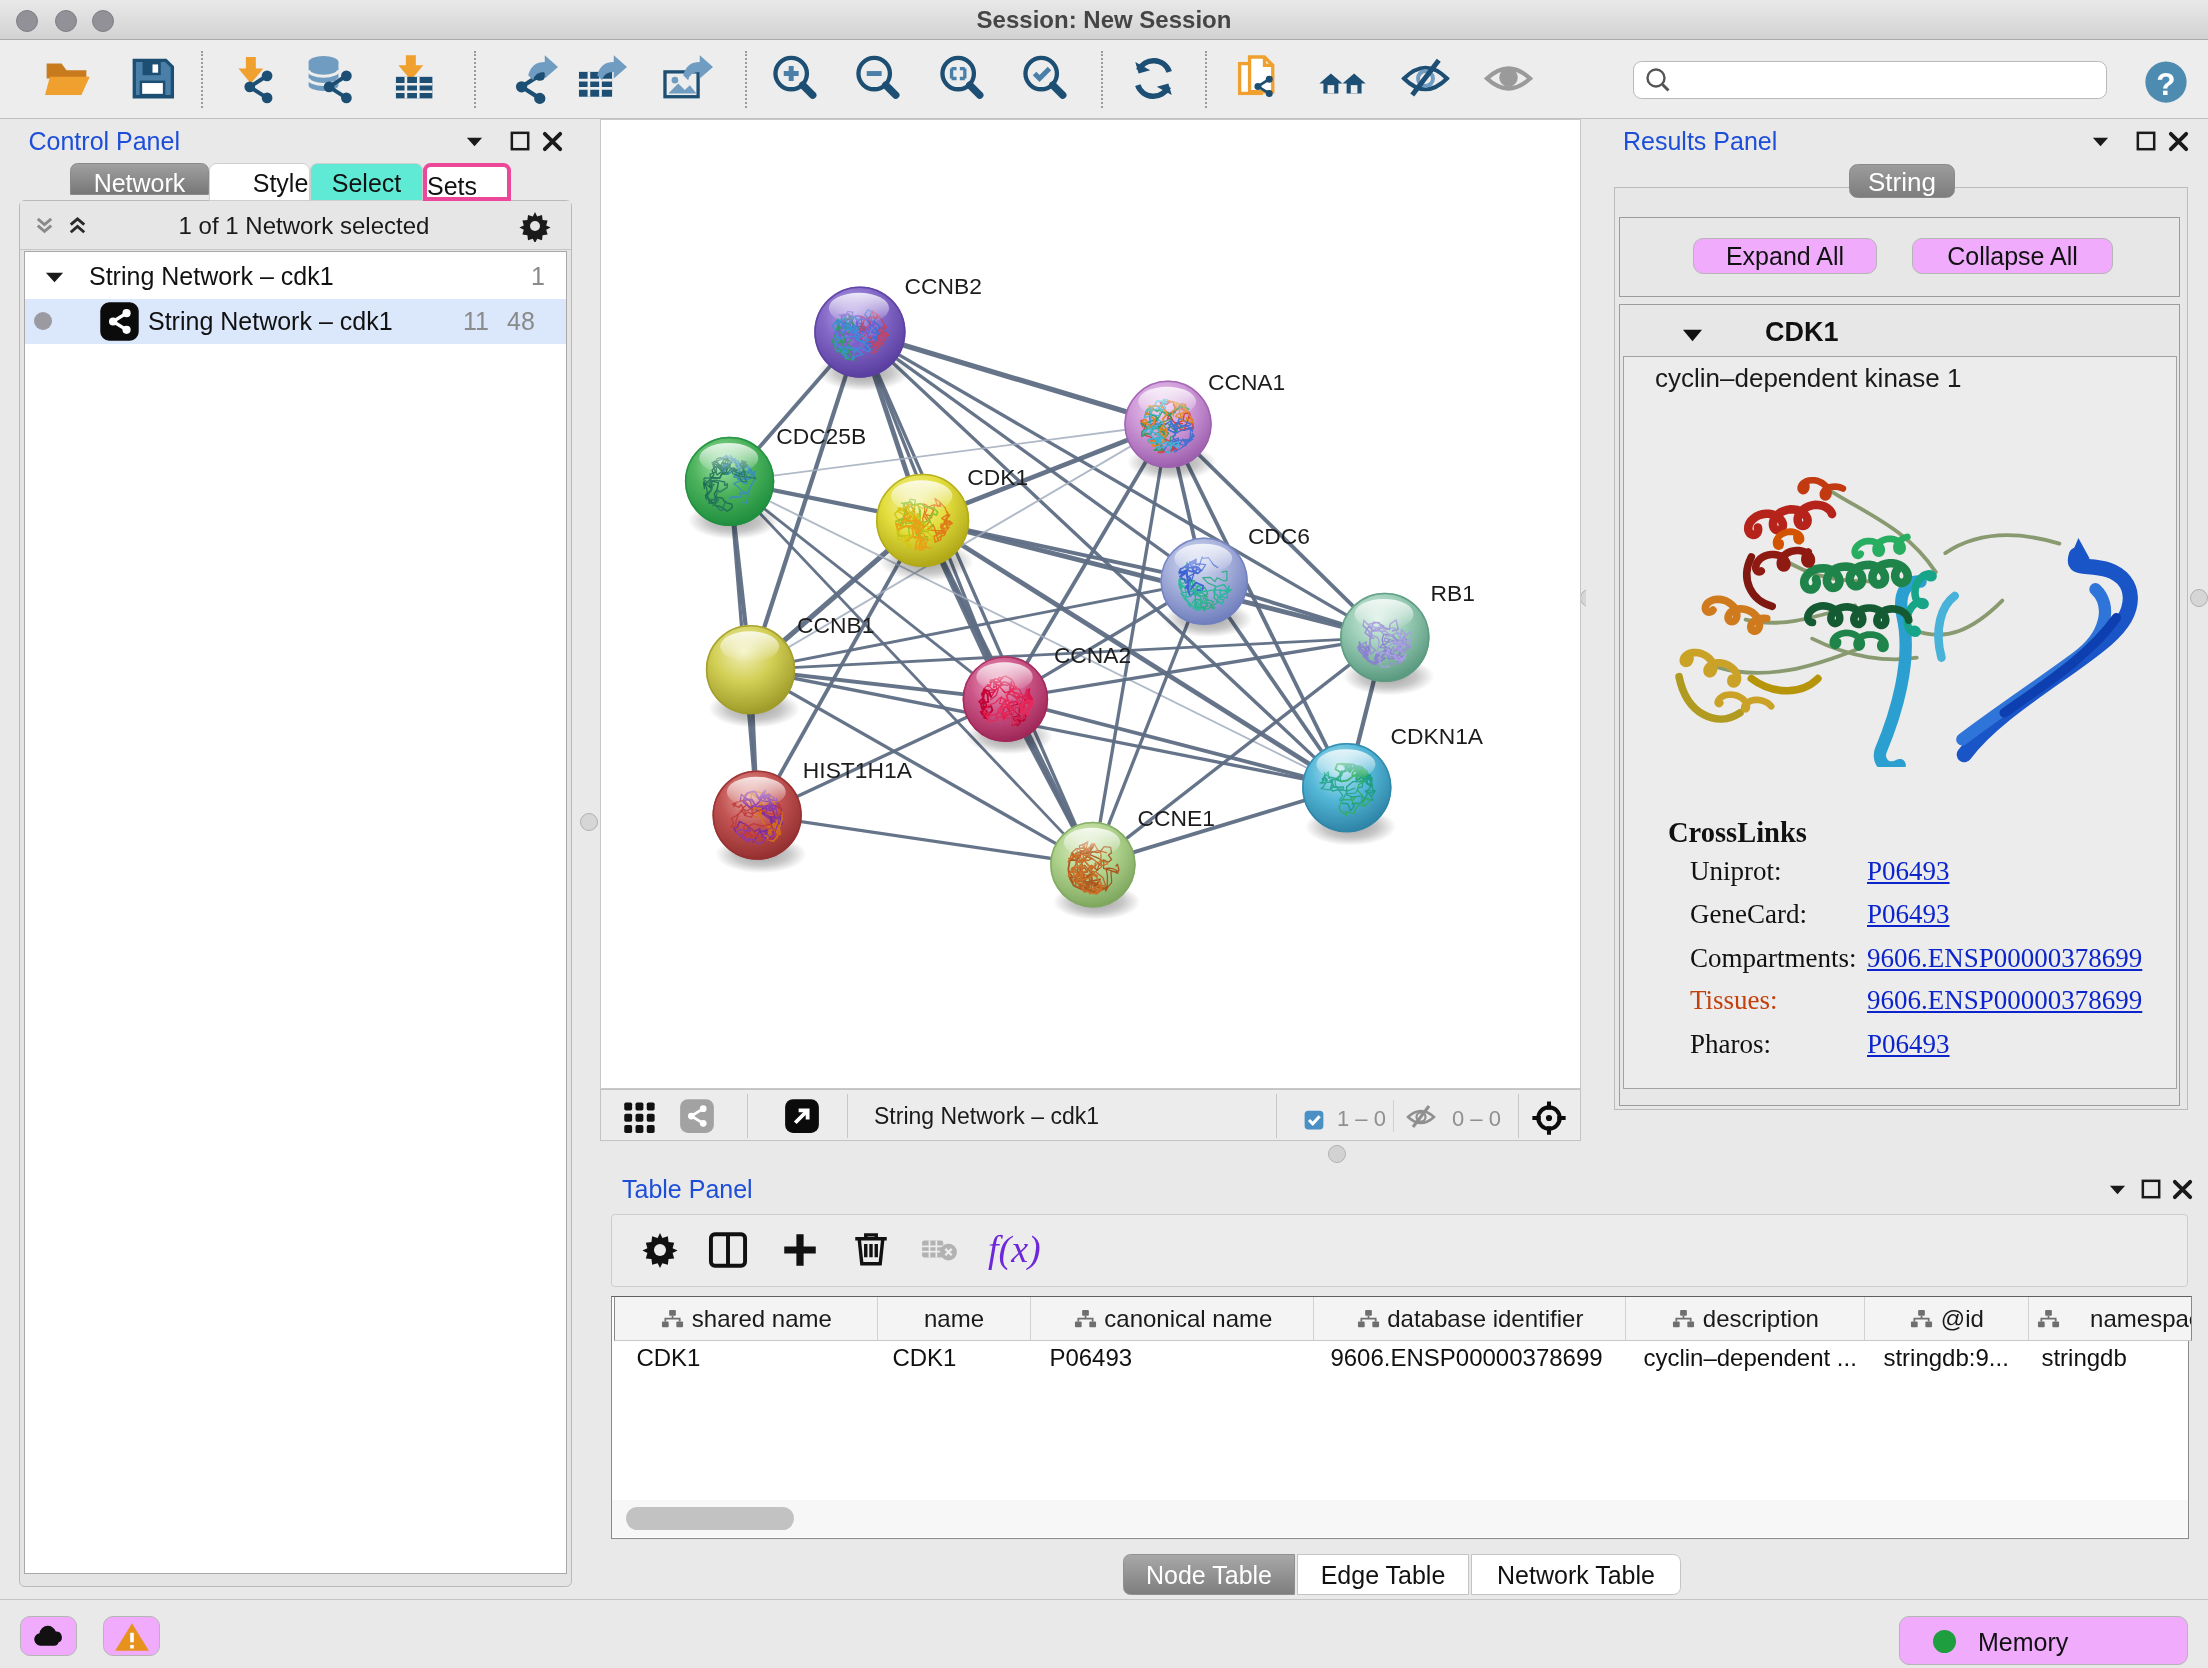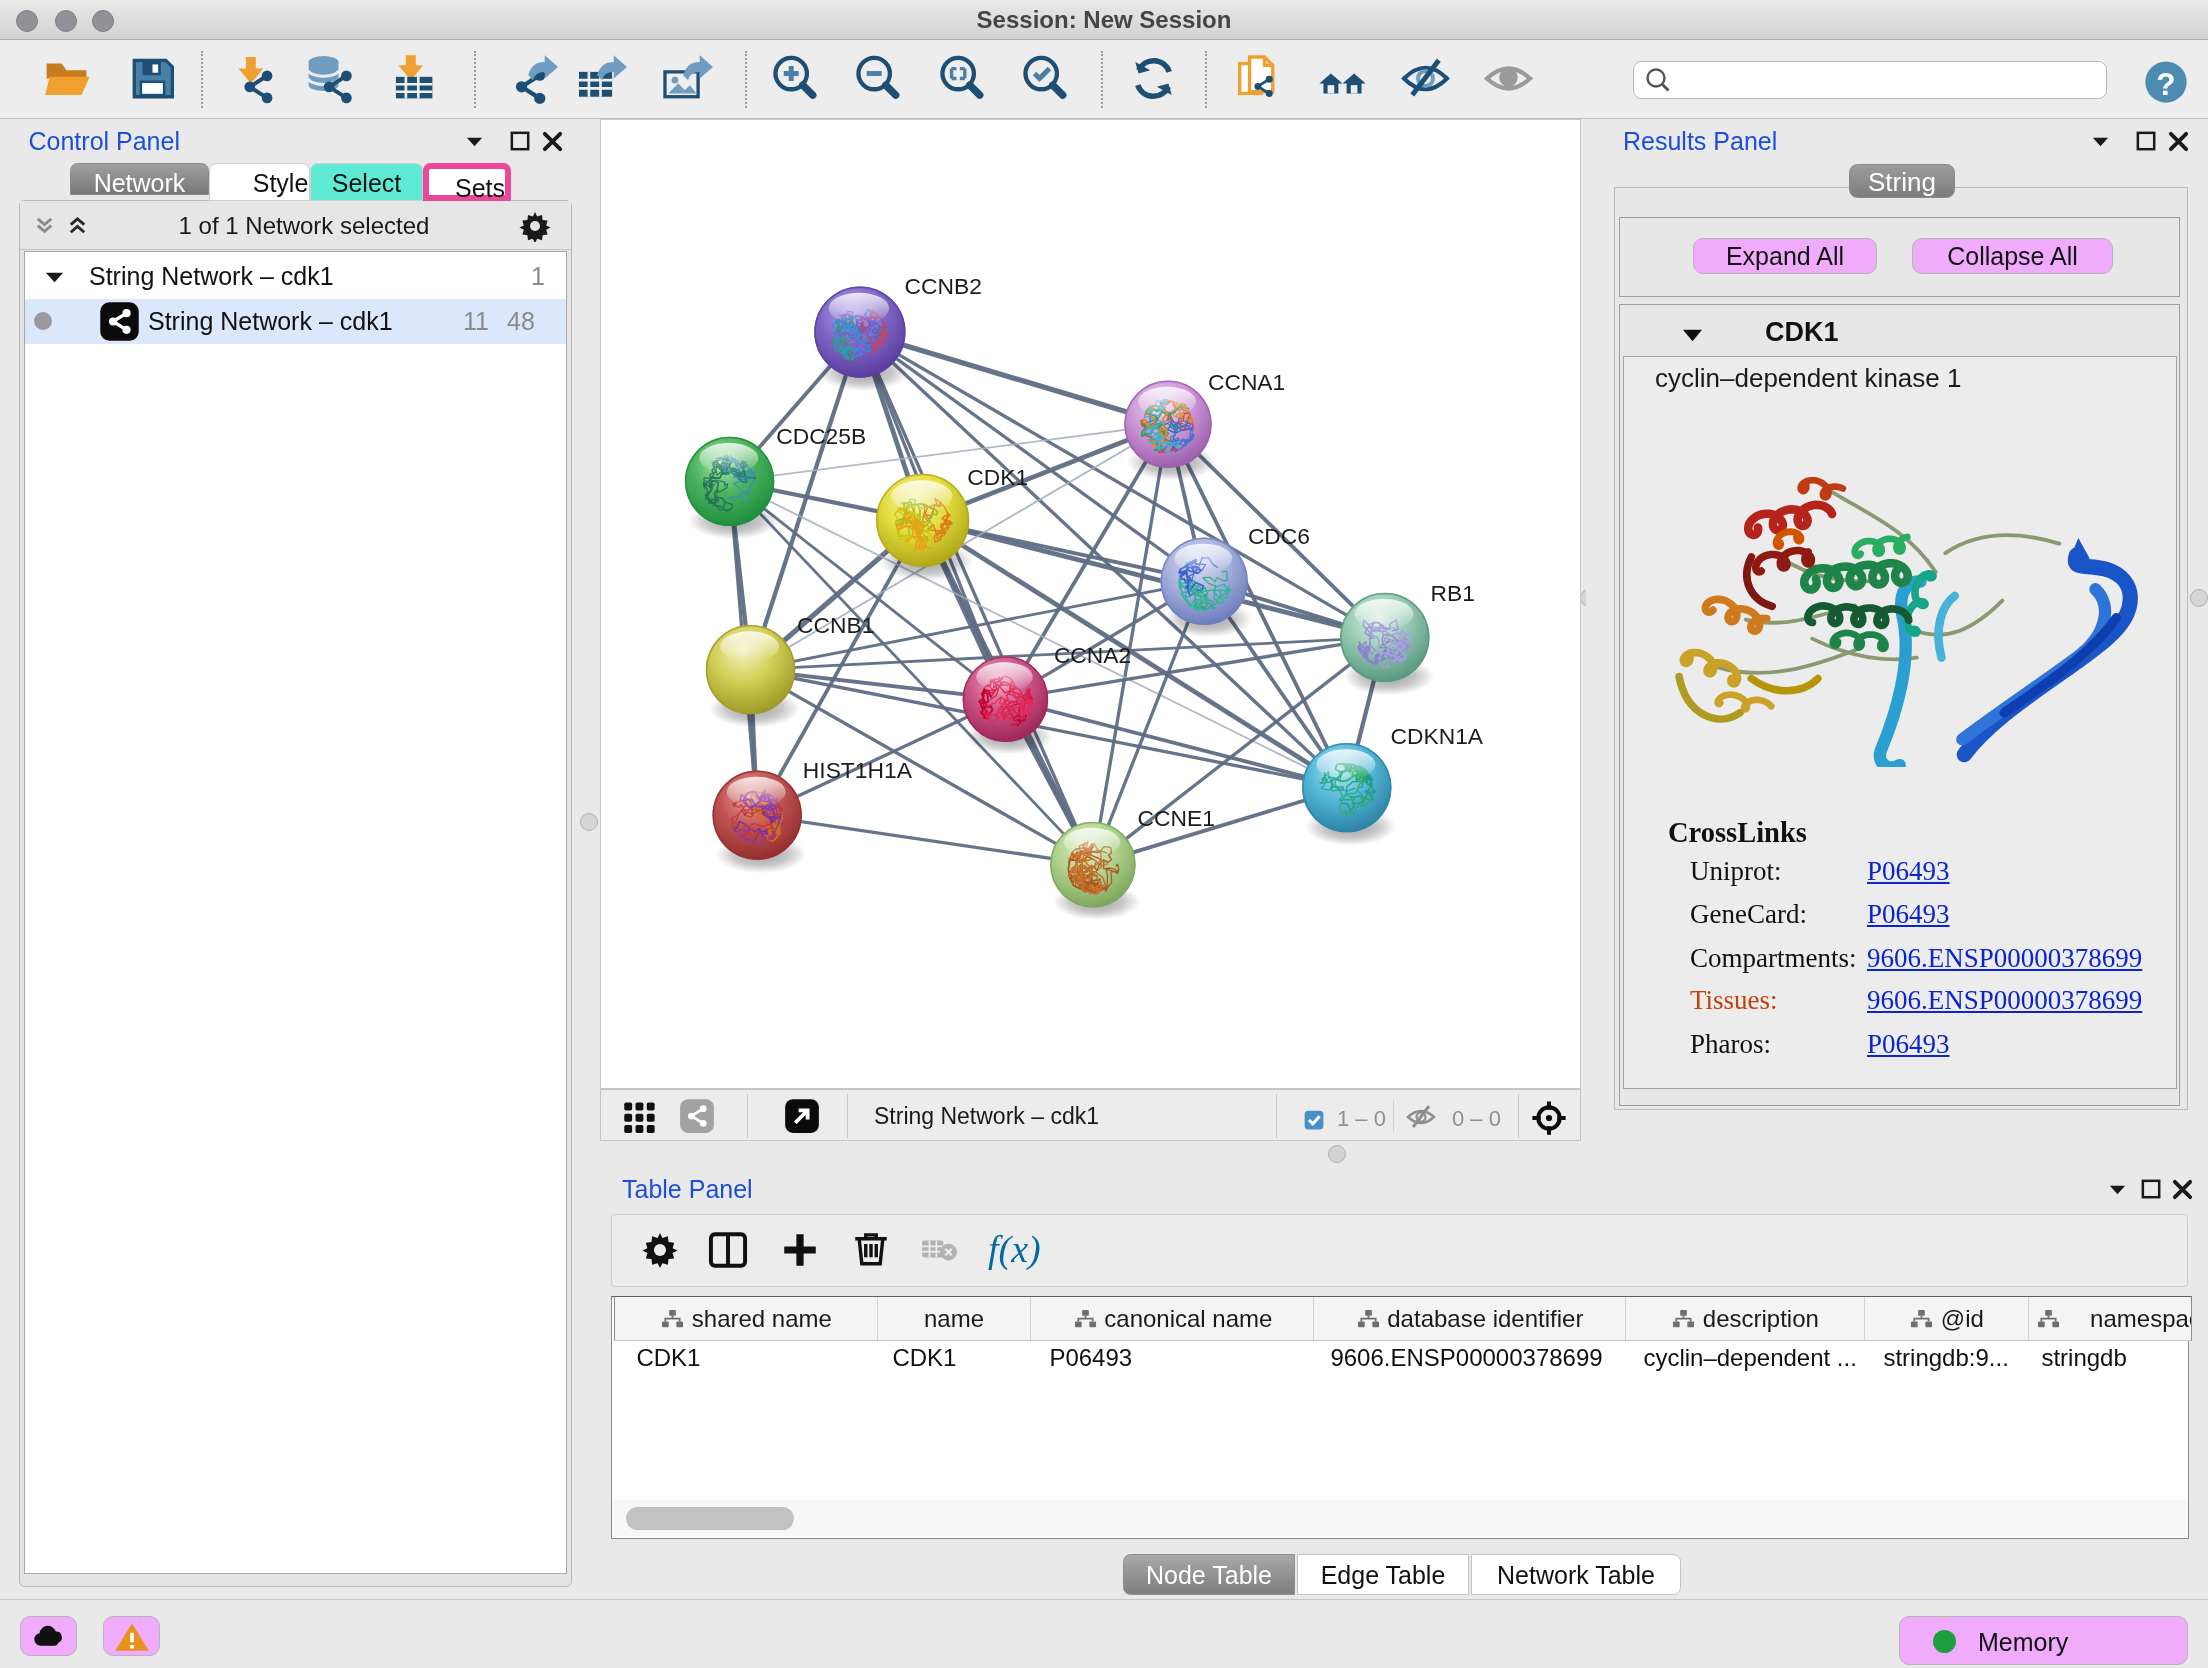--- a/index.html
+++ b/index.html
@@ -180,21 +180,21 @@
     </svg>
   <svg class="abs" style="left:540px;top:9.5px" width="25" height="25" viewBox="0 0 26 26">
       <path d="M5,5 L21,21 M21,5 L5,21" stroke="#1a1a1a" stroke-width="4" stroke-linecap="round"></path>
     </svg>
 
   <div class="abs" style="left:19px;top:81px;width:553px;height:1387px;background:#e4e4e4;border:1px solid #b9b9b9;border-radius:5.7px;"></div>
 
   <div class="abs" style="left:70px;top:44px;width:139px;height:32px;background:linear-gradient(#a0a0a0,#777777);border:1px solid #8a8a8a;border-radius:7.6px 7.6px 0 0;color:#fff;text-align:center;line-height:38px;font-size:25px;">Network</div>
   <div class="abs" style="left:209px;top:44px;width:101px;height:38px;background:#fff;border:1px solid #cfcfcf;border-radius:7.6px 7.6px 0 0;color:#111;text-align:center;line-height:38px;font-size:25px;padding-left:42px;">Style</div>
   <div class="abs" style="left:310px;top:44px;width:113px;height:38px;background:#5eead4;border:1px solid #cfcfcf;border-radius:7.6px 7.6px 0 0;color:#111;text-align:center;line-height:38px;font-size:25px;">Select</div>
-  <div class="abs" style="left:423px;top:44px;width:88px;height:38px;background:#fff;border:6px solid #ec4899;border-radius:7.6px 7.6px 0 0;color:#111;text-align:right;line-height:38px;font-size:25px;">Sets</div>
+  <div class="abs" style="left:423px;top:44px;width:88px;height:38px;background:#fff;border:4px solid #ec4899;border-radius:7.6px 7.6px 0 0;color:#111;text-align:left;line-height:38px;font-size:25px;">Sets</div>
 
   <div class="abs" style="left:20px;top:82px;width:551px;height:49px;background:#e6e6e6;border-bottom:1px solid #c6c6c6;"></div>
   <svg class="abs" style="left:32px;top:95px" width="25" height="25" viewBox="0 0 26 26">
       <g stroke="#8a8a8a" stroke-width="3" fill="none">
         <path d="M6,5 l7,6 7,-6 M6,12 l7,6 7,-6"></path>
       </g>
     </svg>
   <svg class="abs" style="left:65px;top:95px" width="25" height="25" viewBox="0 0 26 26">
       <g stroke="#2a2a2a" stroke-width="3" fill="none">
         <path d="M6,11 l7,-6 7,6 M6,19 l7,-6 7,6"></path>
@@ -644,21 +644,21 @@
   <svg class="abs" style="left:320px;top:63px" width="38" height="30" viewBox="0 0 36 26">
       <g fill="#b2b2b2">
         <rect x="2" y="4" width="20" height="16" rx="2"></rect>
       </g>
       <g stroke="#ececec" stroke-width="1.6">
         <path d="M2,9.5 h20 M2,14.5 h20 M9,4 v16 M15.5,4 v16"></path>
       </g>
       <circle cx="27" cy="15" r="8" fill="#b2b2b2"></circle>
       <path d="M24,12 l6,6 M30,12 l-6,6" stroke="#ececec" stroke-width="2.2"></path>
     </svg>
-  <div class="abs" style="left:388px;top:55px;font-family:'Liberation Serif',serif;font-style:italic;font-size:38px;color:#0369a1;">f(x)</div>
+  <div class="abs" style="left:388px;top:55px;font-family:'Liberation Serif',serif;font-style:italic;font-size:38px;color:#6d28d9;">f(x)</div>
 
   <div class="abs" style="left:11.4px;top:124px;width:1578px;height:243px;background:#fff;border:1px solid #8a8a8a;border-top:1.9px solid #5f5f5f;"></div>
   <div class="abs" style="left:14px;top:124px;width:1578px;height:45px;background:#f4f4f4;border:1px solid #8a8a8a;border-top:1.9px solid #5f5f5f;border-bottom:1px solid #c9c9c9;overflow:hidden;">
 <div class="abs" style="left:0px;top:0;width:263px;height:44px;border-right:1px solid #d2d2d2;text-align:center;font-size:24px;color:#1a1a1a;line-height:44px;white-space:nowrap;overflow:hidden;"><svg width="25" height="23" viewBox="0 0 26 24" style="vertical-align:-3.8px">
           <g fill="#6f6f6f">
             <rect x="9.5" y="2" width="7" height="6" rx="1"></rect>
             <rect x="2" y="14" width="7" height="6" rx="1"></rect>
             <rect x="17" y="14" width="7" height="6" rx="1"></rect>
             <path d="M13,8 v3 M5.5,14 v-3 h15 v3" stroke="#6f6f6f" stroke-width="1.8" fill="none"></path>
           </g>

